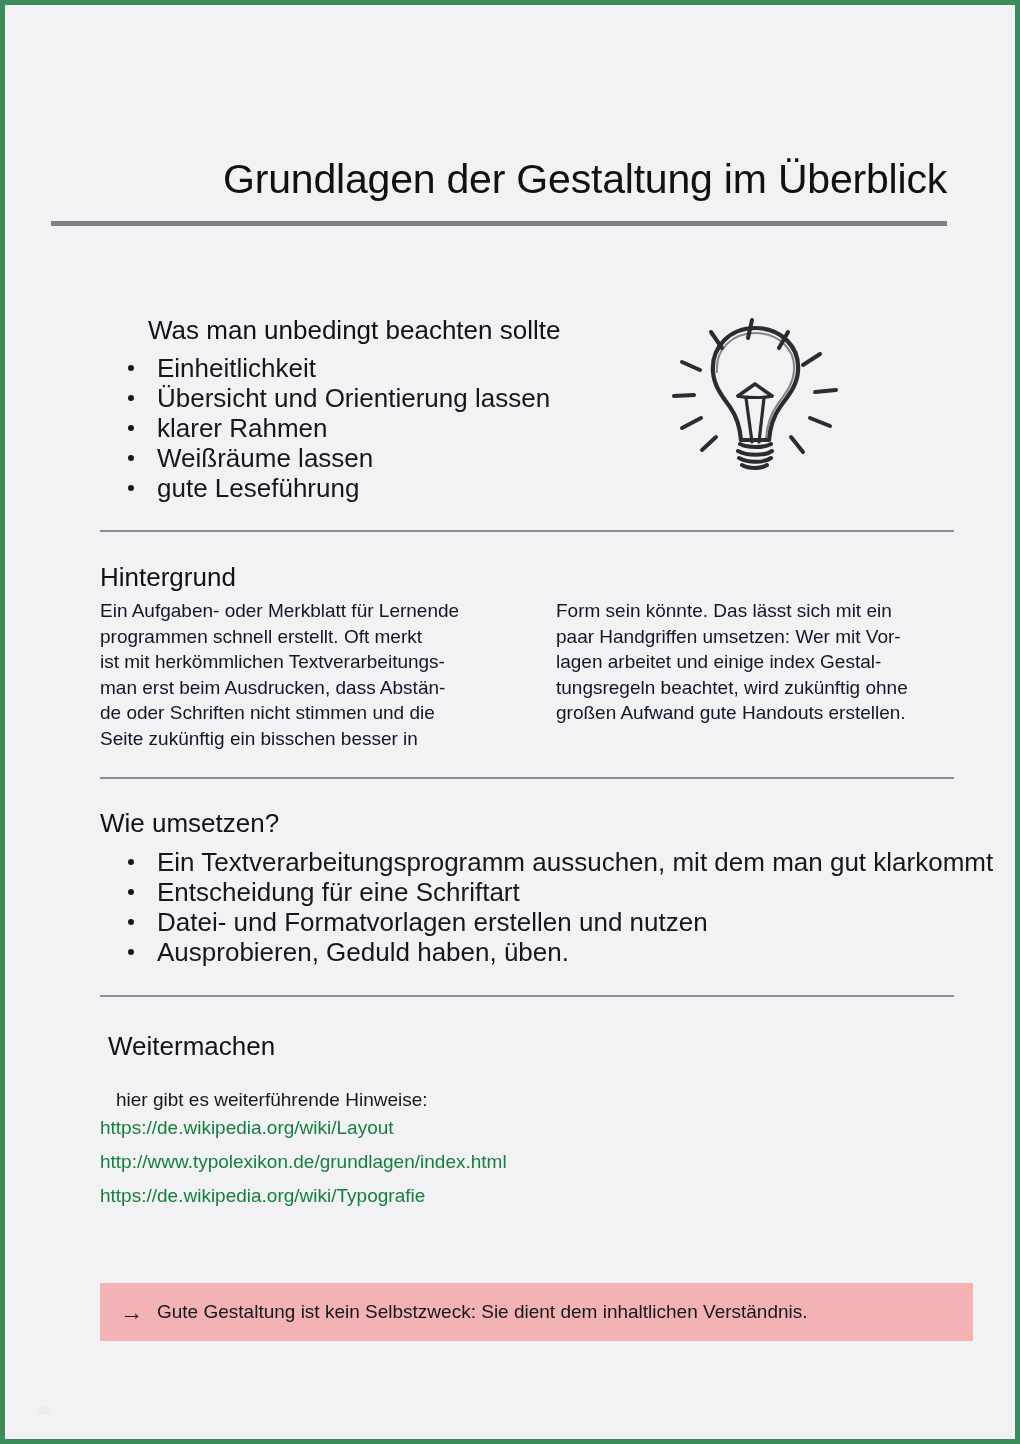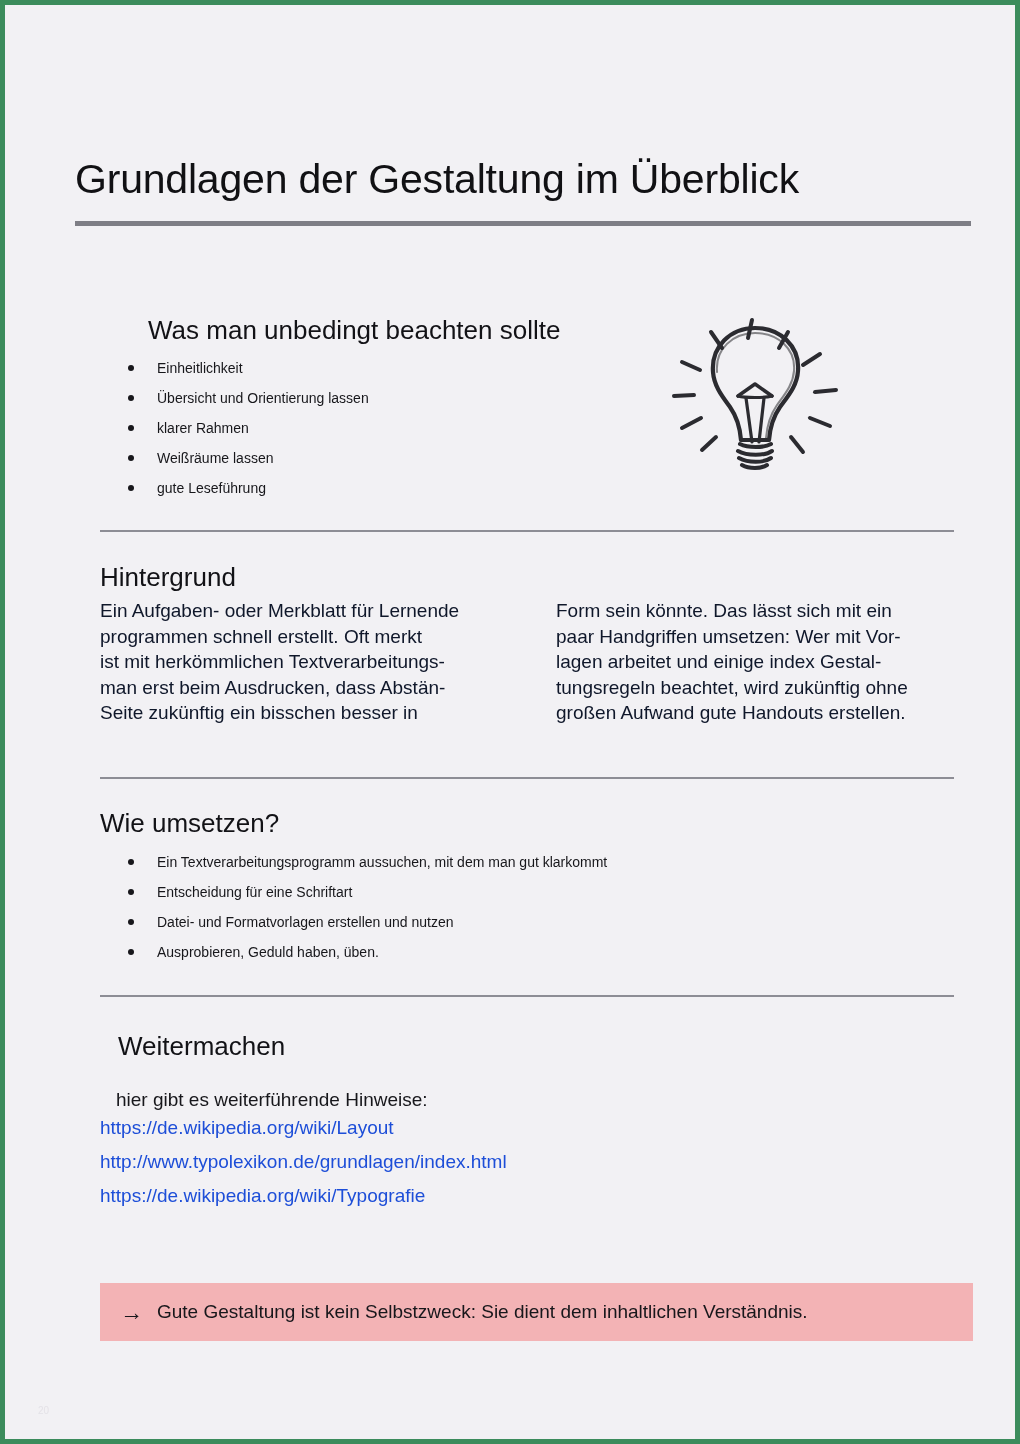--- a/index.html
+++ b/index.html
@@ -28,23 +28,24 @@
   .content {
     position: absolute;
     left: 0; top: 0;
     width: 100%;
     height: 100%;
   }
 
   
   .title-block {
     position: absolute;
-    left: 70px;
+    left: 46px;
     top: 152px;
     width: 896px;
+    text-align: right;
   }
   .doc-title {
     font-size: 41px;
     font-weight: 400;
     color: #111114;
     letter-spacing: -0.2px;
     line-height: 1.12;
     margin: 0;
     white-space: nowrap;
   }
@@ -73,32 +74,32 @@
     font-size: 26px;
     font-weight: 400;
     color: #121216;
     margin: 0;
     line-height: 1.2;
     white-space: nowrap;
   }
   .sec-head.h-beachten   { left: 95px; top: 310px; margin-left: 48px; }
   .sec-head.h-hintergrund{ left: 95px; top: 557px; }
   .sec-head.h-umsetzen   { left: 95px; top: 803px; }
-  .sec-head.h-weiter     { left: 113px; top: 1026px; }
+  .sec-head.h-weiter     { left: 103px; top: 1026px; }
 
   
   ul.bullets {
     position: absolute;
     margin: 0;
     padding: 0;
     list-style: none;
   }
   ul.bullets li {
     position: relative;
-    font-size: 14px;
+    font-size: 26px;
     color: #17171b;
     line-height: 1.0;
     padding-left: 57px;
     white-space: nowrap;
   }
   ul.bullets li .dot {
     position: absolute;
     left: 28px;
     top: 50%;
     width: 6px;
@@ -147,21 +148,21 @@
   .links {
     position: absolute;
     left: 95px;
     top: 1106px;
     margin: 0;
     padding: 0;
     list-style: none;
   }
   .links li {
     font-size: 19px;
-    color: #1d4ed8;
+    color: #15803d;
     height: 34px;
     line-height: 34px;
     white-space: nowrap;
   }
 
   
   .callout {
     position: absolute;
     left: 95px;
     top: 1278px;
@@ -275,20 +276,21 @@
 
     <h2 class="sec-head h-hintergrund">Hintergrund</h2>
 
     <div class="cols">
       <div class="col">
         <p>
           <span class="ln">Ein Aufgaben- oder Merkblatt für Lernende</span>
           <span class="ln">programmen schnell erstellt. Oft merkt</span>
           <span class="ln">ist mit herkömmlichen Textverarbeitungs-</span>
           <span class="ln">man erst beim Ausdrucken, dass Abstän-</span>
+          <span class="ln">de oder Schriften nicht stimmen und die</span>
           <span class="ln">Seite zukünftig ein bisschen besser in</span>
         </p>
       </div>
       <div class="col">
         <p>
           <span class="ln">Form sein könnte. Das lässt sich mit ein</span>
           <span class="ln">paar Handgriffen umsetzen: Wer mit Vor-</span>
           <span class="ln">lagen arbeitet und einige index Gestal-</span>
           <span class="ln">tungsregeln beachtet, wird zukünftig ohne</span>
           <span class="ln">großen Aufwand gute Handouts erstellen.</span>

